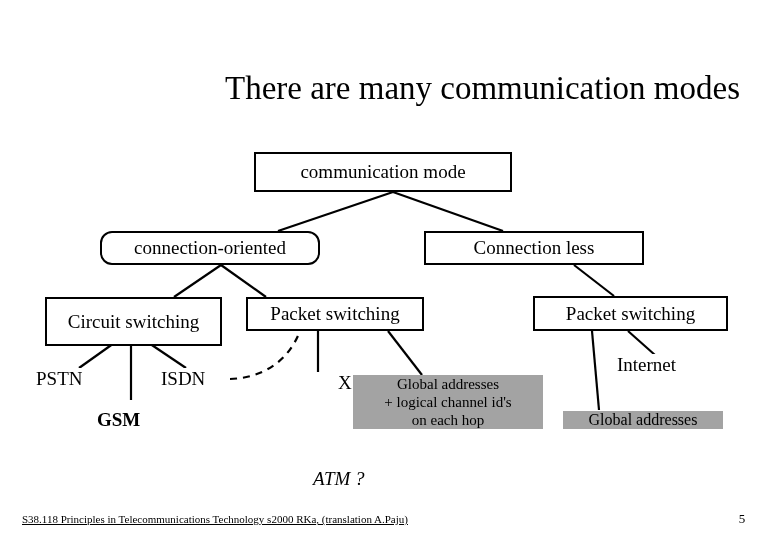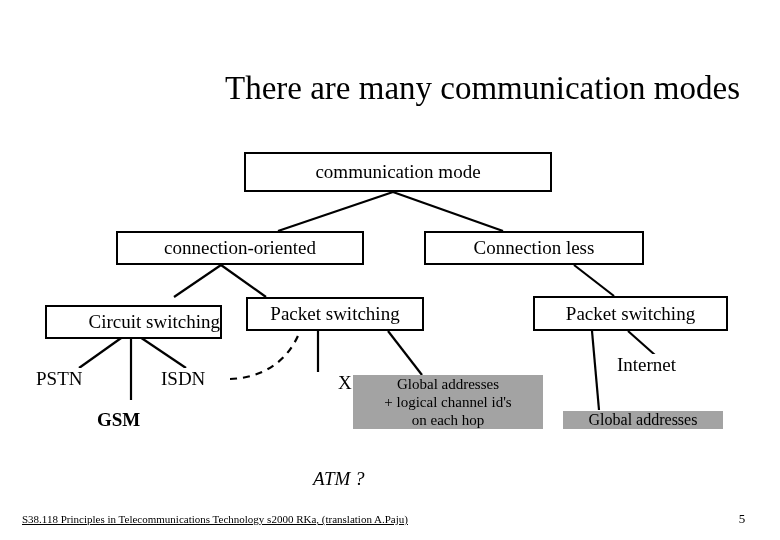--- a/index.html
+++ b/index.html
@@ -109,33 +109,33 @@
     <line x1="388" y1="331" x2="422" y2="375" stroke="#000" stroke-width="2.2"></line>
 
     <path d="M 230 379 C 262 378, 288 362, 300 331" fill="none" stroke="#000" stroke-width="2.2" stroke-dasharray="7 6"></path>
 
     <line x1="592" y1="331" x2="599" y2="410" stroke="#000" stroke-width="2.2"></line>
     <line x1="628" y1="331" x2="655" y2="355" stroke="#000" stroke-width="2.2"></line>
   </svg>
 
   <h1 class="title">There are many communication modes</h1>
 
-  <div class="node-box" style="left:244px; top:152px; width:308px; height:40px;font-family:Liberation Serif, serif;">
+  <div class="node-box" style="left:254px; top:152px; width:258px; height:40px;font-family:Liberation Serif, serif;">
     <span>communication mode</span>
   </div>
 
-  <div class="node-box" style="left:116px; top:231px; width:248px; height:34px;">
+  <div class="node-box" style="left:100px; top:231px; width:220px; height:34px;border-radius:12px;">
     <span>connection-oriented</span>
   </div>
 
   <div class="node-box" style="left:424px; top:231px; width:220px; height:34px;">
     <span>Connection less</span>
   </div>
 
-  <div class="node-box" style="left:45px; top:305px; width:177px; height:34px;justify-content:flex-end;">
+  <div class="node-box" style="left:45px; top:297px; width:177px; height:49px;">
     <span>Circuit switching</span>
   </div>
 
   <div class="node-box" style="left:246px; top:297px; width:178px; height:34px;">
     <span>Packet switching</span>
   </div>
 
   <div class="node-box" style="left:533px; top:296px; width:195px; height:35px;">
     <span>Packet switching</span>
   </div>

